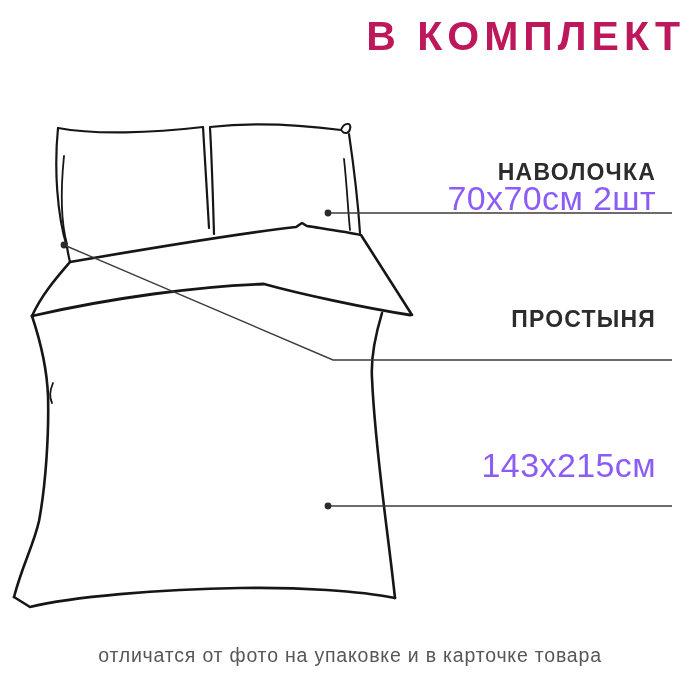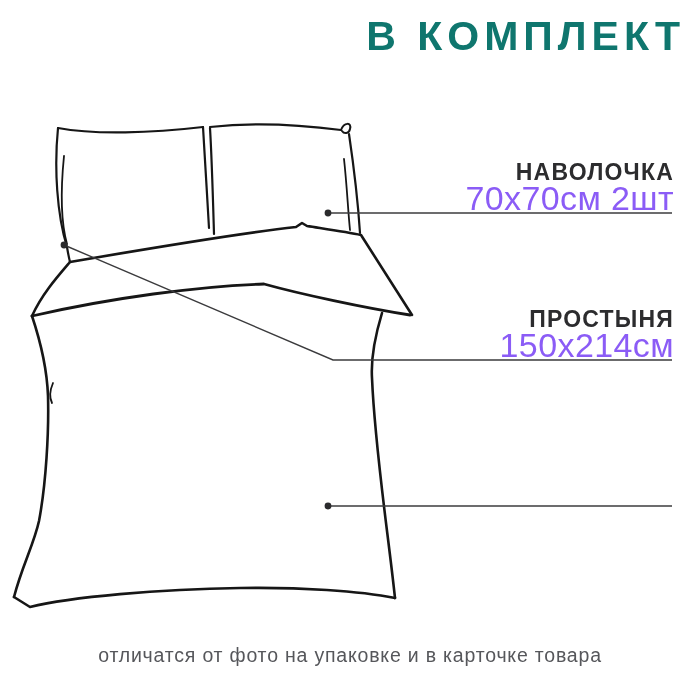--- a/index.html
+++ b/index.html
@@ -2,24 +2,24 @@
 <html><head>
 <meta charset="utf-8">
 <style>
   html,body{margin:0;padding:0;background:#ffffff;}
   body{width:700px;height:700px;font-family:"Liberation Sans","DejaVu Sans",sans-serif;}
   .stage{position:relative;width:700px;height:700px;background:#ffffff;overflow:hidden;}
   svg.art{position:absolute;left:0;top:0;width:700px;height:700px;}
 
   .title{
     position:absolute;top:13px;right:15px;text-align:right;
-    color:#0f766e;font-size:41px;font-weight:700;letter-spacing:5px;line-height:47px;
+    color:#be185d;font-size:41px;font-weight:700;letter-spacing:5px;line-height:47px;
   }
 
-  .item{position:absolute;right:26px;text-align:right;}
+  .item{position:absolute;right:44px;text-align:right;}
   .item .name{font-size:23px;font-weight:700;letter-spacing:1.2px;color:#2c2c2e;line-height:26px;}
   .item .size{font-size:34px;font-weight:400;letter-spacing:0.4px;color:#8b5cf6;line-height:27px;}
   #item-0{top:159px;}
   #item-1{top:306px;}
   #item-2{top:452px;}
 
   .disclaimer{
     position:absolute;top:639px;left:0;width:700px;text-align:center;
     color:#56575b;font-size:19.5px;font-weight:400;letter-spacing:0.8px;line-height:33px;
   }
@@ -70,23 +70,23 @@
     <div>В КОМПЛЕКТ</div>
   </div>
 
   <div class="item" id="item-0">
     <div class="name">НАВОЛОЧКА</div>
     <div class="size">70х70см 2шт</div>
   </div>
 
   <div class="item" id="item-1">
     <div class="name">ПРОСТЫНЯ</div>
-    <div class="size">150х214см</div>
   </div>
 
   <div class="item" id="item-2">
+    <div class="size">143х215см</div>
   </div>
 
   <div class="disclaimer">
     <div>отличатся от фото на упаковке и в карточке товара</div>
   </div>
 
 </div>
 
 </body></html>

